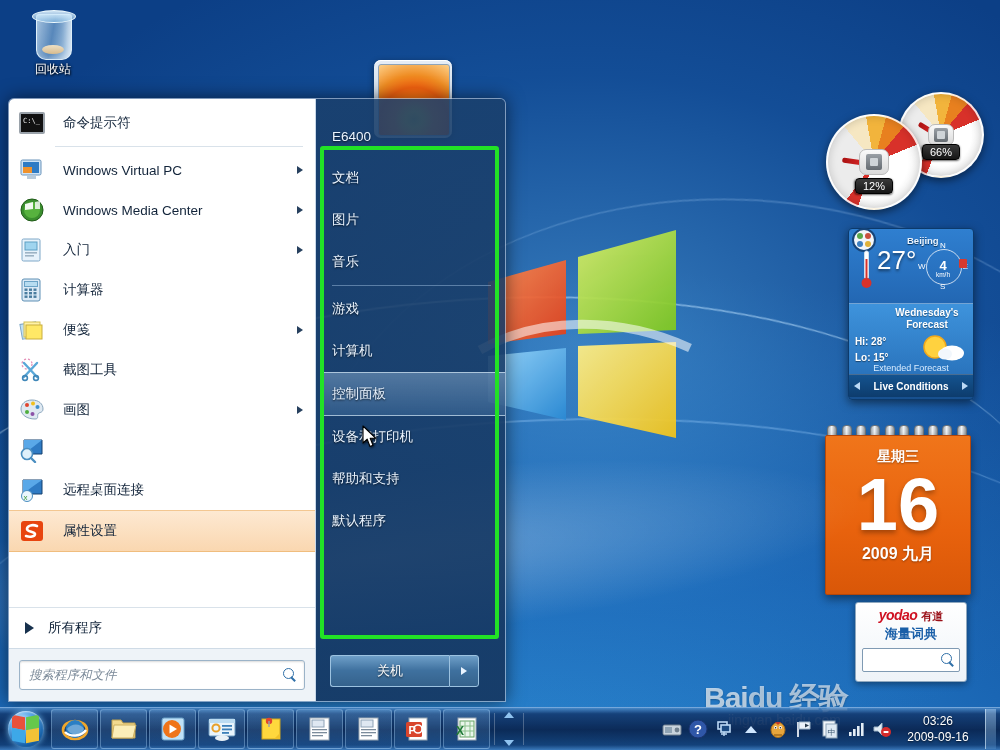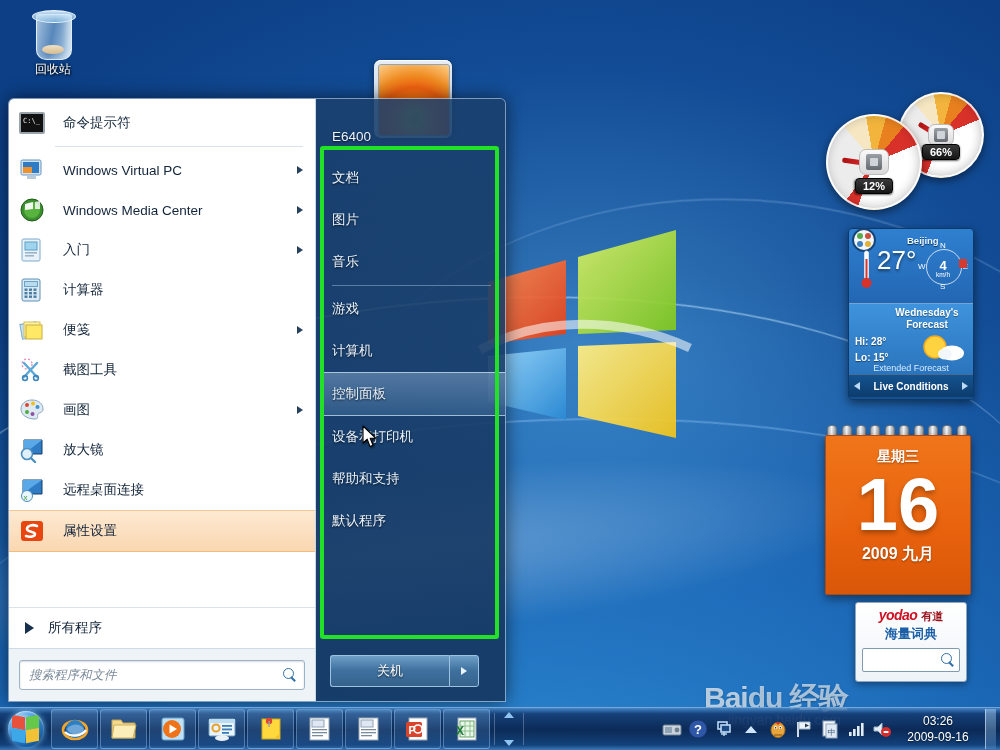--- a/index.html
+++ b/index.html
@@ -163,21 +163,21 @@
   }
   .dial .hub{position:absolute;left:50%;top:50%;transform:translate(-50%,-50%);
     border-radius:7px;background:linear-gradient(180deg,#fafafa,#d9d9d9);border:1px solid #bbb;
     display:flex;align-items:center;justify-content:center;}
   .chip{background:linear-gradient(180deg,#9aa0a6,#666c72);border-radius:2px;position:relative;}
   .chip:before{content:"";position:absolute;inset:22%;background:#cfd4d8;border-radius:1px;}
   .pct{
     position:absolute;left:50%;transform:translateX(-50%);
     background:linear-gradient(180deg,#3a3a3a,#161616);
     color:#fff;border-radius:4px;border:1px solid #000;
-    font-size:11px;font-weight:bold;padding:1px 7px;white-space:nowrap;
+    font-size:11px;font-weight:normal;padding:1px 7px;white-space:nowrap;
     box-shadow:0 1px 2px rgba(0,0,0,.6);
   }
   .needle{position:absolute;left:50%;top:50%;width:32px;height:5px;background:linear-gradient(90deg,#e33,#a11);
     transform-origin:0 50%;border-radius:2px;}
 
   #cpu-dial{left:0;top:22px;width:92px;height:92px;}
   #ram-dial{left:72px;top:0px;width:82px;height:82px;}
 
   
   #weather-gadget{left:848px;top:228px;width:124px;height:170px;
@@ -547,21 +547,20 @@
 
       <div class="pitem">
         <div class="ico">
           <svg viewBox="0 0 26 26" width="26" height="26">
               <path d="M5 3 L23 3 L23 17 L5 17 Z" fill="#2f7bc4" stroke="#14416e"></path>
               <path d="M5 3 L23 3 L14 10 L5 17 Z" fill="#5aa8e8"></path>
               <circle cx="8" cy="17" r="5.5" fill="#dff0fb" stroke="#4a8ec0" stroke-width="1.6"></circle>
               <path d="M12 21 L16 25" stroke="#4a8ec0" stroke-width="2.4" stroke-linecap="round"></path>
             </svg>
         </div>
-        <div class="txt">放大镜</div>
       </div>
 
       <div class="pitem">
         <div class="ico">
           <svg viewBox="0 0 26 26" width="26" height="26">
               <path d="M4 3 L23 3 L23 17 L4 17 Z" fill="#2f7bc4" stroke="#14416e"></path>
               <path d="M4 3 L23 3 L13 10 L4 17 Z" fill="#5aa8e8"></path>
               <circle cx="8" cy="19" r="5.5" fill="#eaf6fd" stroke="#4a8ec0"></circle>
               <text x="4.5" y="22.5" font-size="8" fill="#3f9a3a" font-family="sans-serif">x</text>
             </svg>

